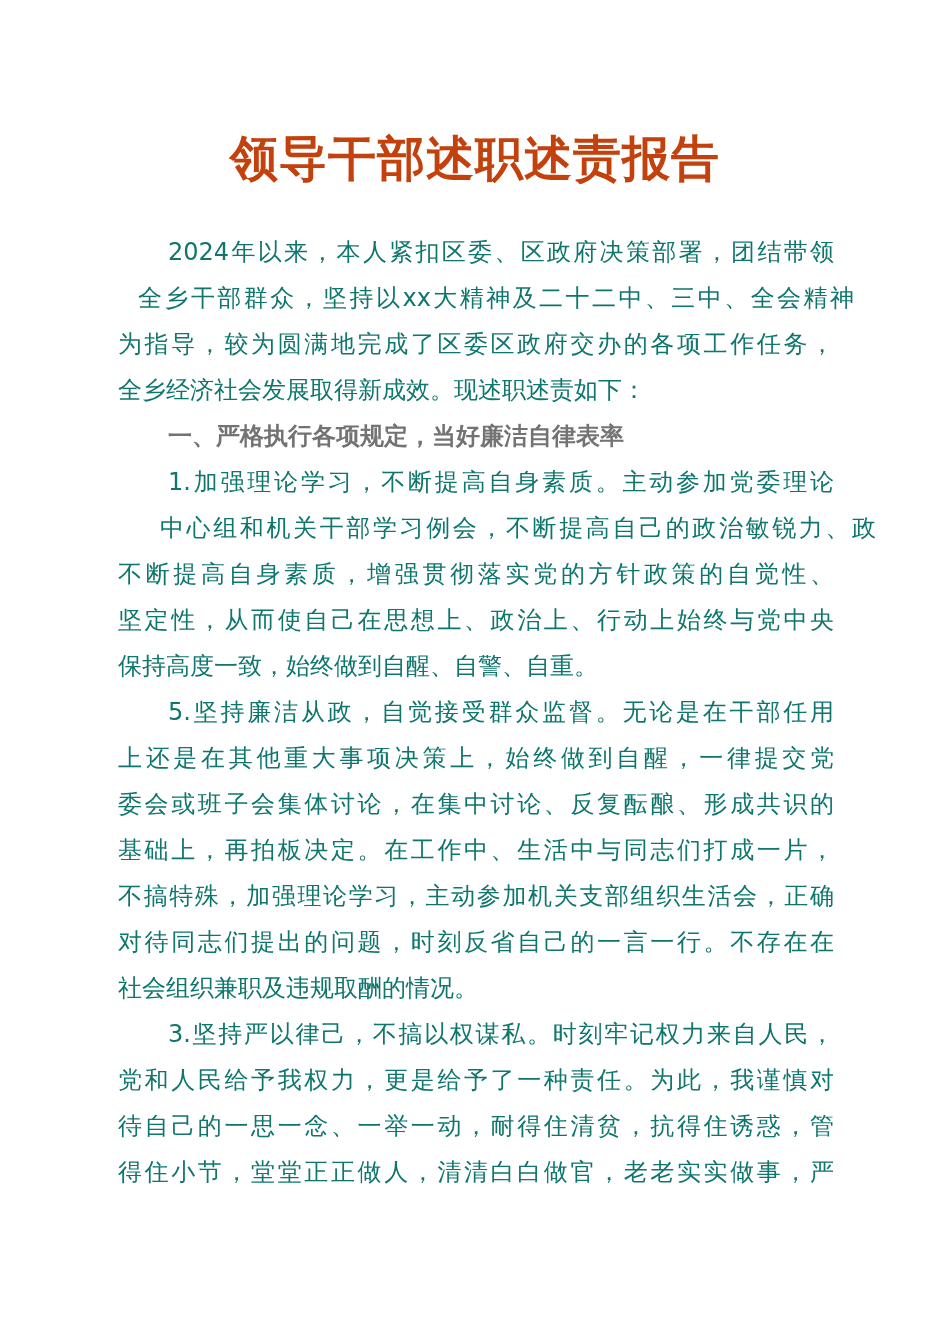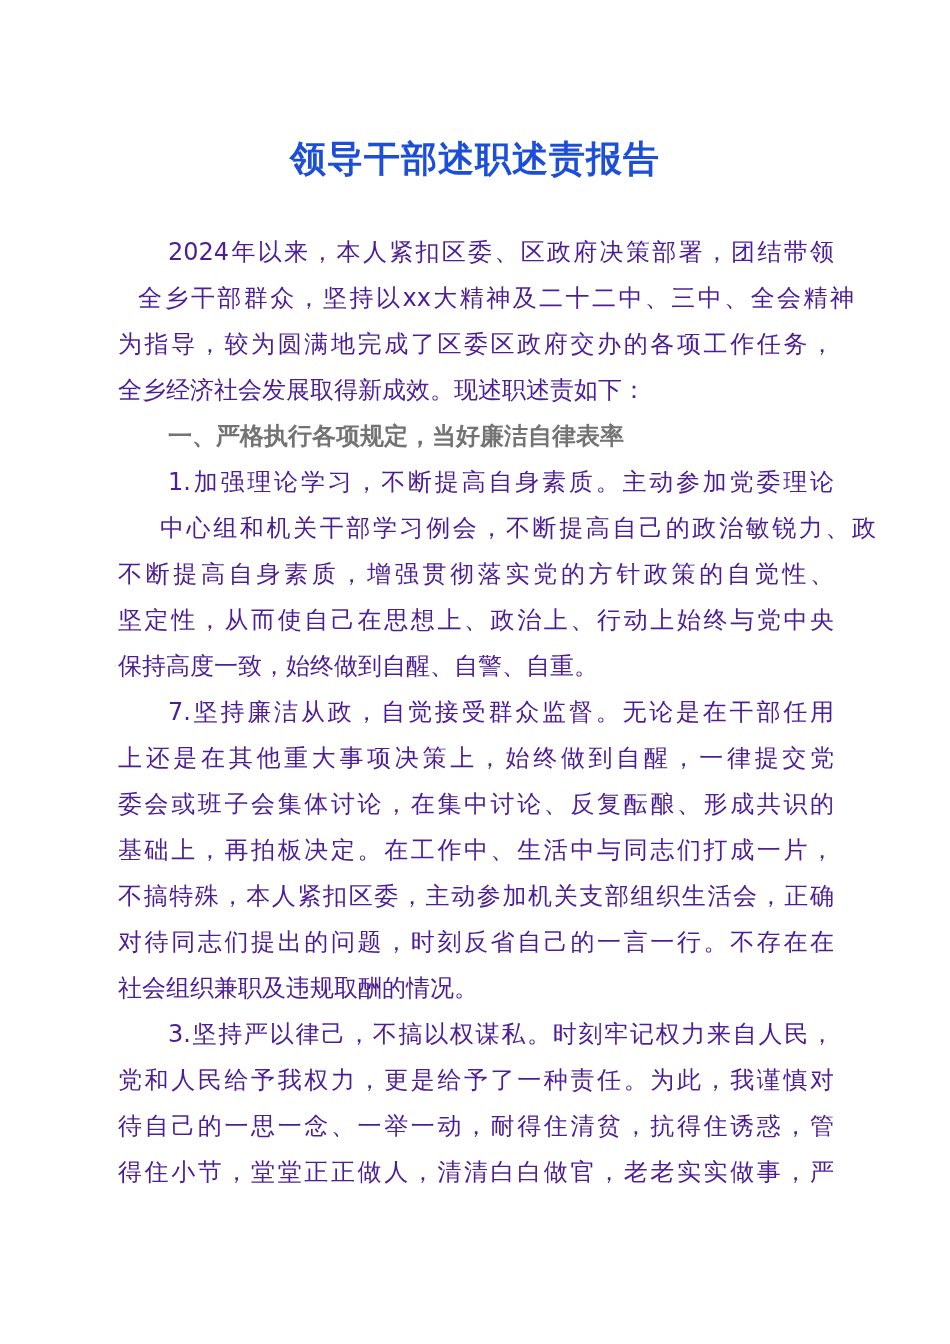--- a/index.html
+++ b/index.html
@@ -1,26 +1,26 @@
 <!DOCTYPE html>
 <html><head>
   <meta charset="utf-8">
   <style>
     html, body { margin: 0; padding: 0; background: #ffffff; }
     body { width: 950px; height: 1344px; position: relative; overflow: hidden; }
     .page { position: absolute; left: 0; top: 0; width: 950px; height: 1344px; background: #fff; }
     .title {
       position: absolute; left: 0; width: 950px; top: 133px;
       text-align: center; font-family: "DejaVu Serif", "Liberation Serif", serif;
-      font-size: 36px; font-weight: bold; color: #1d4ed8; letter-spacing: 1px; line-height: 50px;
+      font-size: 48px; font-weight: bold; color: #c2410c; letter-spacing: 1px; line-height: 50px;
     }
     .line {
       position: absolute; left: 118px; width: 716px;
       font-family: "DejaVu Sans", "Liberation Sans", sans-serif;
-      font-size: 24px; color: #4c1d95; line-height: 34px; height: 34px;
+      font-size: 24px; color: #0f766e; line-height: 34px; height: 34px;
       white-space: nowrap; overflow: visible;
       text-align: justify; text-align-last: justify;
     }
     .line.indent { left: 168px; width: 666px; }
     .line.last { text-align-last: left; }
     .line.heading { font-weight: bold; color: #737373; text-align-last: left; }
   </style>
 </head>
 <body>
 
@@ -30,25 +30,25 @@
       <div class="line indent" style="top: 235px;">2024年以来，本人紧扣区委、区政府决策部署，团结带领</div>
       <div class="line" style="top: 281px; margin-left: 20px;">全乡干部群众，坚持以xx大精神及二十二中、三中、全会精神</div>
       <div class="line" style="top: 327px;">为指导，较为圆满地完成了区委区政府交办的各项工作任务，</div>
       <div class="line last" style="top: 373px;">全乡经济社会发展取得新成效。现述职述责如下：</div>
       <div class="line indent heading" style="top: 419px;">一、严格执行各项规定，当好廉洁自律表率</div>
       <div class="line indent" style="top: 465px;">1.加强理论学习，不断提高自身素质。主动参加党委理论</div>
       <div class="line" style="top: 511px; margin-left: 42px;">中心组和机关干部学习例会，不断提高自己的政治敏锐力、政</div>
       <div class="line" style="top: 557px;">不断提高自身素质，增强贯彻落实党的方针政策的自觉性、</div>
       <div class="line" style="top: 603px;">坚定性，从而使自己在思想上、政治上、行动上始终与党中央</div>
       <div class="line last" style="top: 649px;">保持高度一致，始终做到自醒、自警、自重。</div>
-      <div class="line indent" style="top: 695px;">7.坚持廉洁从政，自觉接受群众监督。无论是在干部任用</div>
+      <div class="line indent" style="top: 695px;">5.坚持廉洁从政，自觉接受群众监督。无论是在干部任用</div>
       <div class="line" style="top: 741px;">上还是在其他重大事项决策上，始终做到自醒，一律提交党</div>
       <div class="line" style="top: 787px;">委会或班子会集体讨论，在集中讨论、反复酝酿、形成共识的</div>
       <div class="line" style="top: 833px;">基础上，再拍板决定。在工作中、生活中与同志们打成一片，</div>
-      <div class="line" style="top: 879px;">不搞特殊，本人紧扣区委，主动参加机关支部组织生活会，正确</div>
+      <div class="line" style="top: 879px;">不搞特殊，加强理论学习，主动参加机关支部组织生活会，正确</div>
       <div class="line" style="top: 925px;">对待同志们提出的问题，时刻反省自己的一言一行。不存在在</div>
       <div class="line last" style="top: 971px;">社会组织兼职及违规取酬的情况。</div>
       <div class="line indent" style="top: 1017px;">3.坚持严以律己，不搞以权谋私。时刻牢记权力来自人民，</div>
       <div class="line" style="top: 1063px;">党和人民给予我权力，更是给予了一种责任。为此，我谨慎对</div>
       <div class="line" style="top: 1109px;">待自己的一思一念、一举一动，耐得住清贫，抗得住诱惑，管</div>
       <div class="line" style="top: 1155px;">得住小节，堂堂正正做人，清清白白做官，老老实实做事，严</div>
     </div>
 </div>
 
 </body></html>

